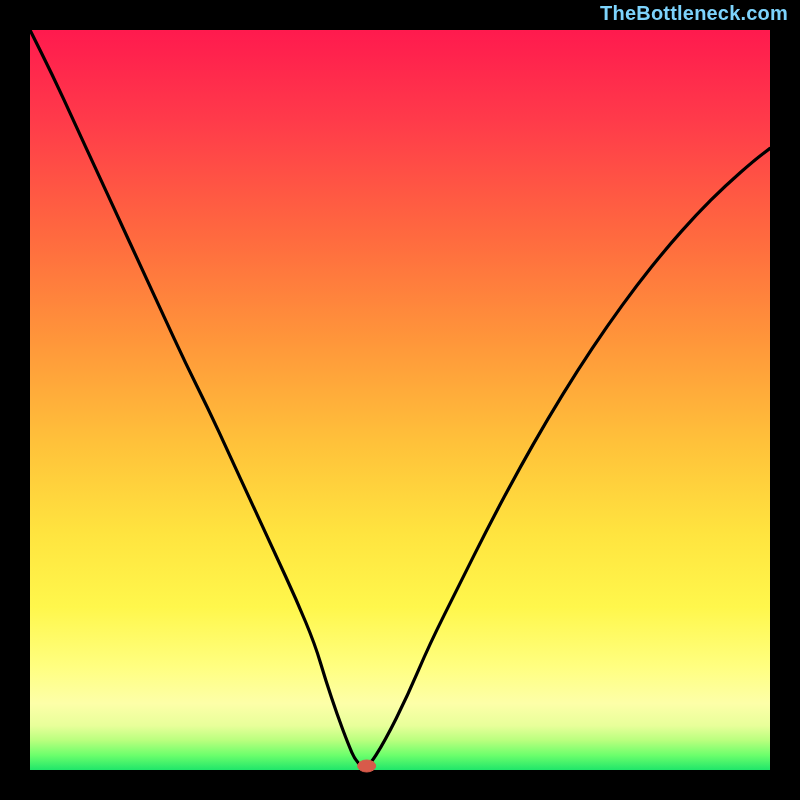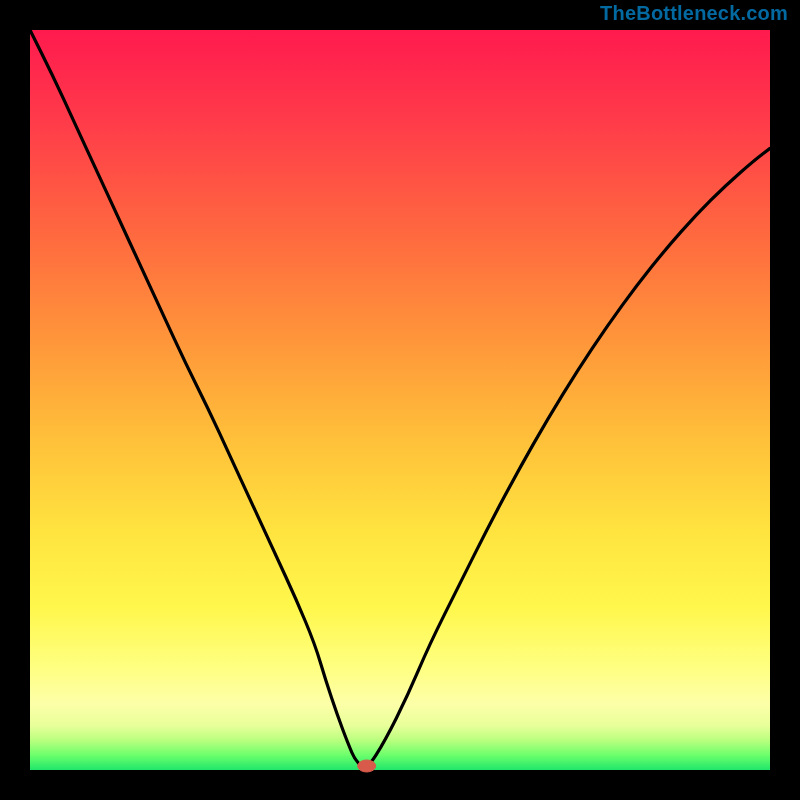--- a/index.html
+++ b/index.html
@@ -14,21 +14,21 @@
   .frame {
     position: relative;
     width: 800px;
     height: 800px;
     background: #000;
   }
   .watermark {
     position: absolute;
     top: 2px;
     right: 12px;
-    color: #0369a1;
+    color: #7dd3fc;
     font-size: 20px;
     font-weight: 600;
     letter-spacing: 0.2px;
     user-select: none;
   }
   .plot {
     position: absolute;
     left: 30px;
     top: 30px;
     width: 740px;

